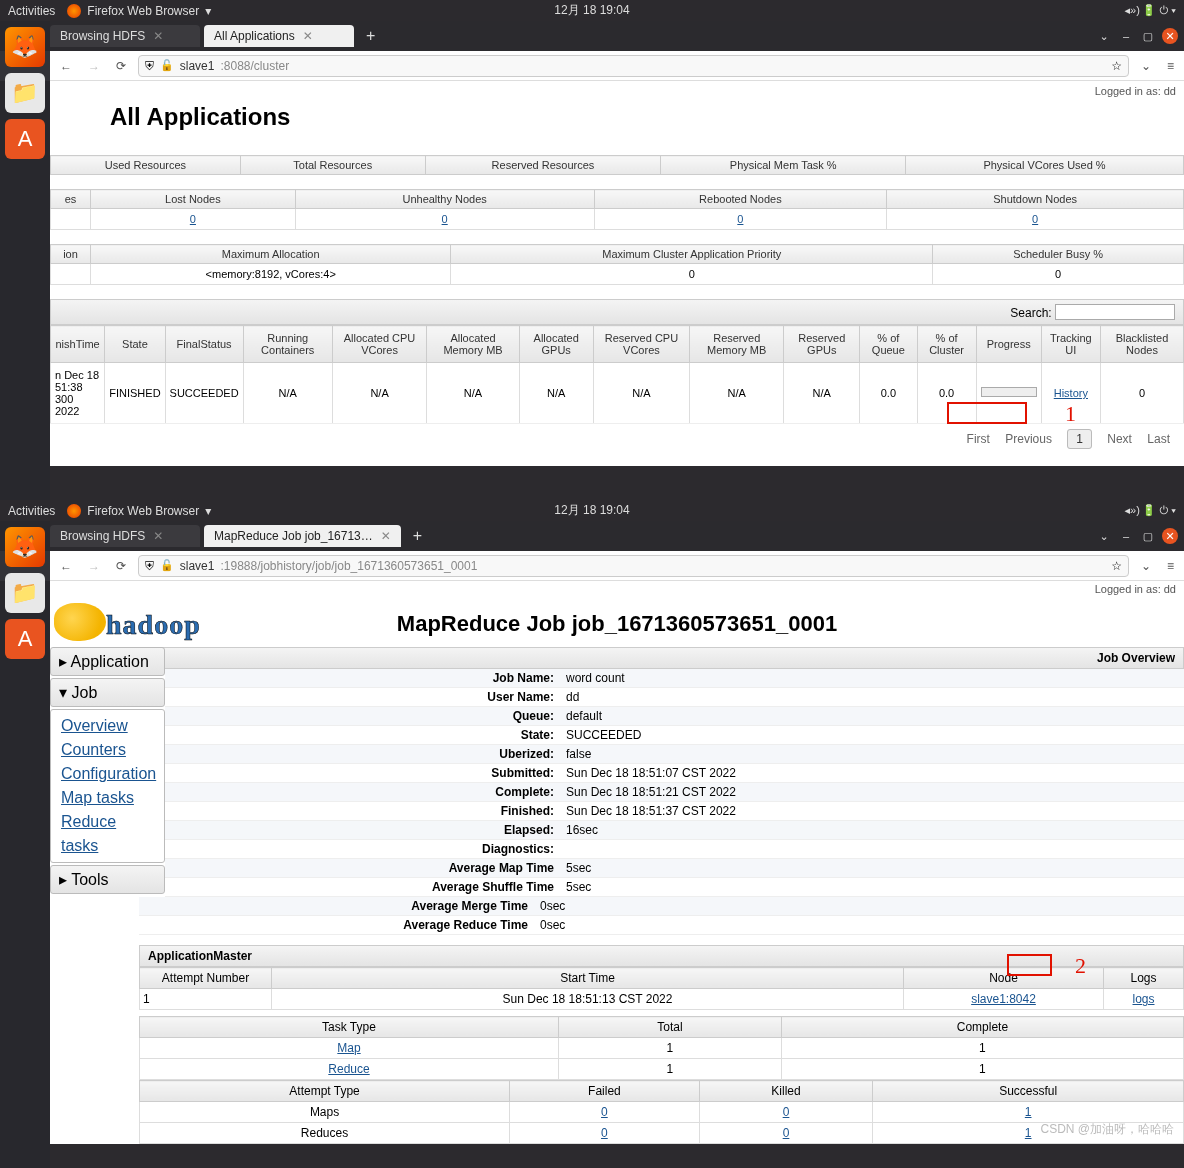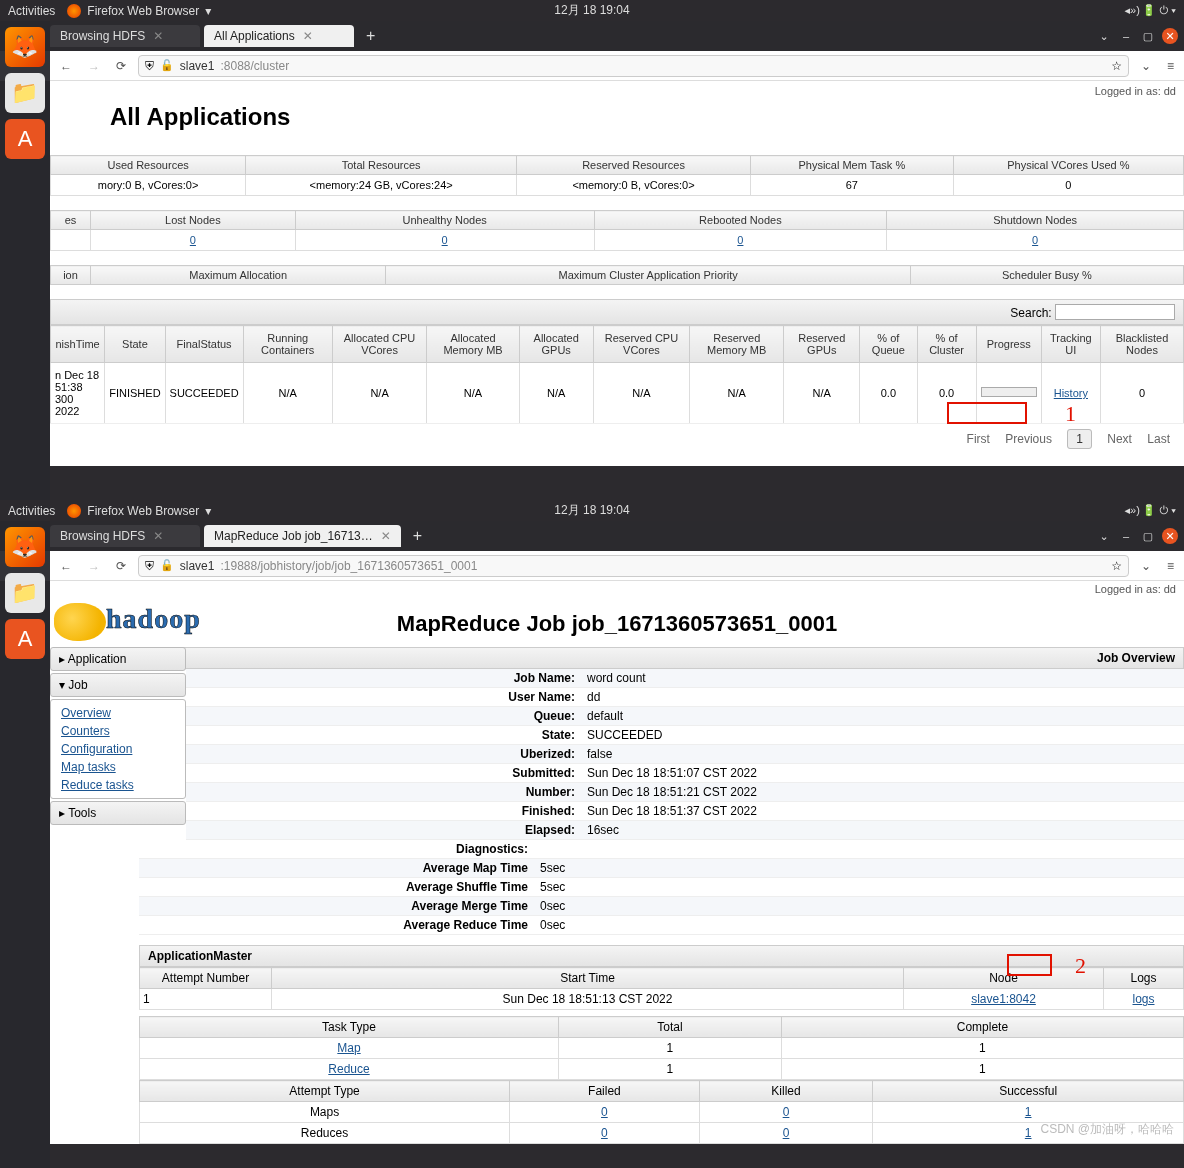--- a/index.html
+++ b/index.html
@@ -43,25 +43,25 @@
 .progress { width:56px; height:10px; border:1px solid #aaa; background:#eee; display:inline-block; }
 .histcell { position:relative; }
 .redbox { position:absolute; border:2px solid #e11100; }
 .anno { position:absolute; color:#e11100; font-size:22px; font-family: serif; }
 .pager { text-align:right; padding:8px; color:#666; }
 .pager span { margin:0 6px; }
 .pager .cur { border:1px solid #bbb; background:#eee; padding:2px 8px; border-radius:3px; color:#333; }
 
 
 .content2 { background:#fff; margin-left:50px; position:relative; }
-.hadoop-logo { display:flex; align-items:flex-start; gap:0; padding:6px 4px; }
+.hadoop-logo { display:flex; align-items:flex-end; gap:0; padding:6px 4px; }
 .hadoop-logo .elephant { width:52px; height:38px; background: radial-gradient(circle at 35% 40%, #ffd54f 0%, #f4b400 70%); border-radius:40% 50% 50% 45%; position:relative; }
 .hadoop-logo .txt { font-family: "Comic Sans MS", cursive; font-size:28px; font-weight:bold; color:#2b6cb0; -webkit-text-stroke: 0.5px #000; letter-spacing:1px; }
 .jobtitle { text-align:center; font-size:22px; font-weight:bold; margin-top:-36px; margin-bottom:10px; }
-.sidebar { width:136px; float:left; font-size:12px; }
+.sidebar { width:115px; float:left; font-size:16px; }
 .sidepanel { border:1px solid #bbb; background:linear-gradient(#f4f4f4,#e4e4e4); padding:4px 8px; margin-bottom:2px; border-radius:3px; }
 .sidepanel.sub { background:#fff; padding:4px 10px; }
 .sidepanel a { color:#1a5490; text-decoration:underline; display:block; line-height:1.5; }
 .main2 { margin-left:89px; }
 .overview-head { text-align:right; background:linear-gradient(#f4f4f4,#e4e4e4); border:1px solid #ccc; padding:3px 8px; font-weight:bold; }
 .kv { display:flex; border-bottom:1px solid #eee; }
 .kv:nth-child(odd) { background:#f5f7fa; }
 .kv .k { width:395px; text-align:right; font-weight:bold; padding:2px 6px; }
 .kv .v { flex:1; padding:2px 6px; }
 .amhead { background:linear-gradient(#f4f4f4,#e4e4e4); border:1px solid #ccc; padding:3px 8px; font-weight:bold; margin-top:10px; }
@@ -126,27 +126,20 @@
 
     <table class="tbl section">
       <tbody>
           <tr>
             <th>Used Resources</th>
             <th>Total Resources</th>
             <th>Reserved Resources</th>
             <th>Physical Mem Task %</th>
             <th>Physical VCores Used %</th>
           </tr>
-      <tr>
-            <td>mory:0 B, vCores:0&gt;</td>
-            <td>&lt;memory:24 GB, vCores:24&gt;</td>
-            <td>&lt;memory:0 B, vCores:0&gt;</td>
-            <td>67</td>
-            <td>0</td>
-          </tr>
     </tbody>
       </table>
 
     <table class="tbl section">
       <tbody>
           <tr>
             <th style="width:40px">es</th>
             <th>Lost Nodes</th>
             <th>Unhealthy Nodes</th>
             <th>Rebooted Nodes</th>
@@ -162,20 +155,26 @@
     </tbody>
       </table>
 
     <table class="tbl section">
       <tbody>
           <tr>
             <th style="width:40px">ion</th>
             <th>Maximum Allocation</th>
             <th>Maximum Cluster Application Priority</th>
             <th>Scheduler Busy %</th>
+          </tr>
+      <tr>
+            <td></td>
+            <td>&lt;memory:8192, vCores:4&gt;</td>
+            <td>0</td>
+            <td>0</td>
           </tr>
     </tbody>
       </table>
 
     <div class="searchrow section">
       <span>Search:</span>
       <input type="text" style="">
     </div>
     <table class="tbl apptbl">
       <tbody>
@@ -317,21 +316,21 @@
           </div>
         <div class="kv">
             <div class="k">Uberized:</div>
             <div class="v">false</div>
           </div>
         <div class="kv">
             <div class="k">Submitted:</div>
             <div class="v">Sun Dec 18 18:51:07 CST 2022</div>
           </div>
         <div class="kv">
-            <div class="k">Number:</div>
+            <div class="k">Complete:</div>
             <div class="v">Sun Dec 18 18:51:21 CST 2022</div>
           </div>
         <div class="kv">
             <div class="k">Finished:</div>
             <div class="v">Sun Dec 18 18:51:37 CST 2022</div>
           </div>
         <div class="kv">
             <div class="k">Elapsed:</div>
             <div class="v">16sec</div>
           </div>

